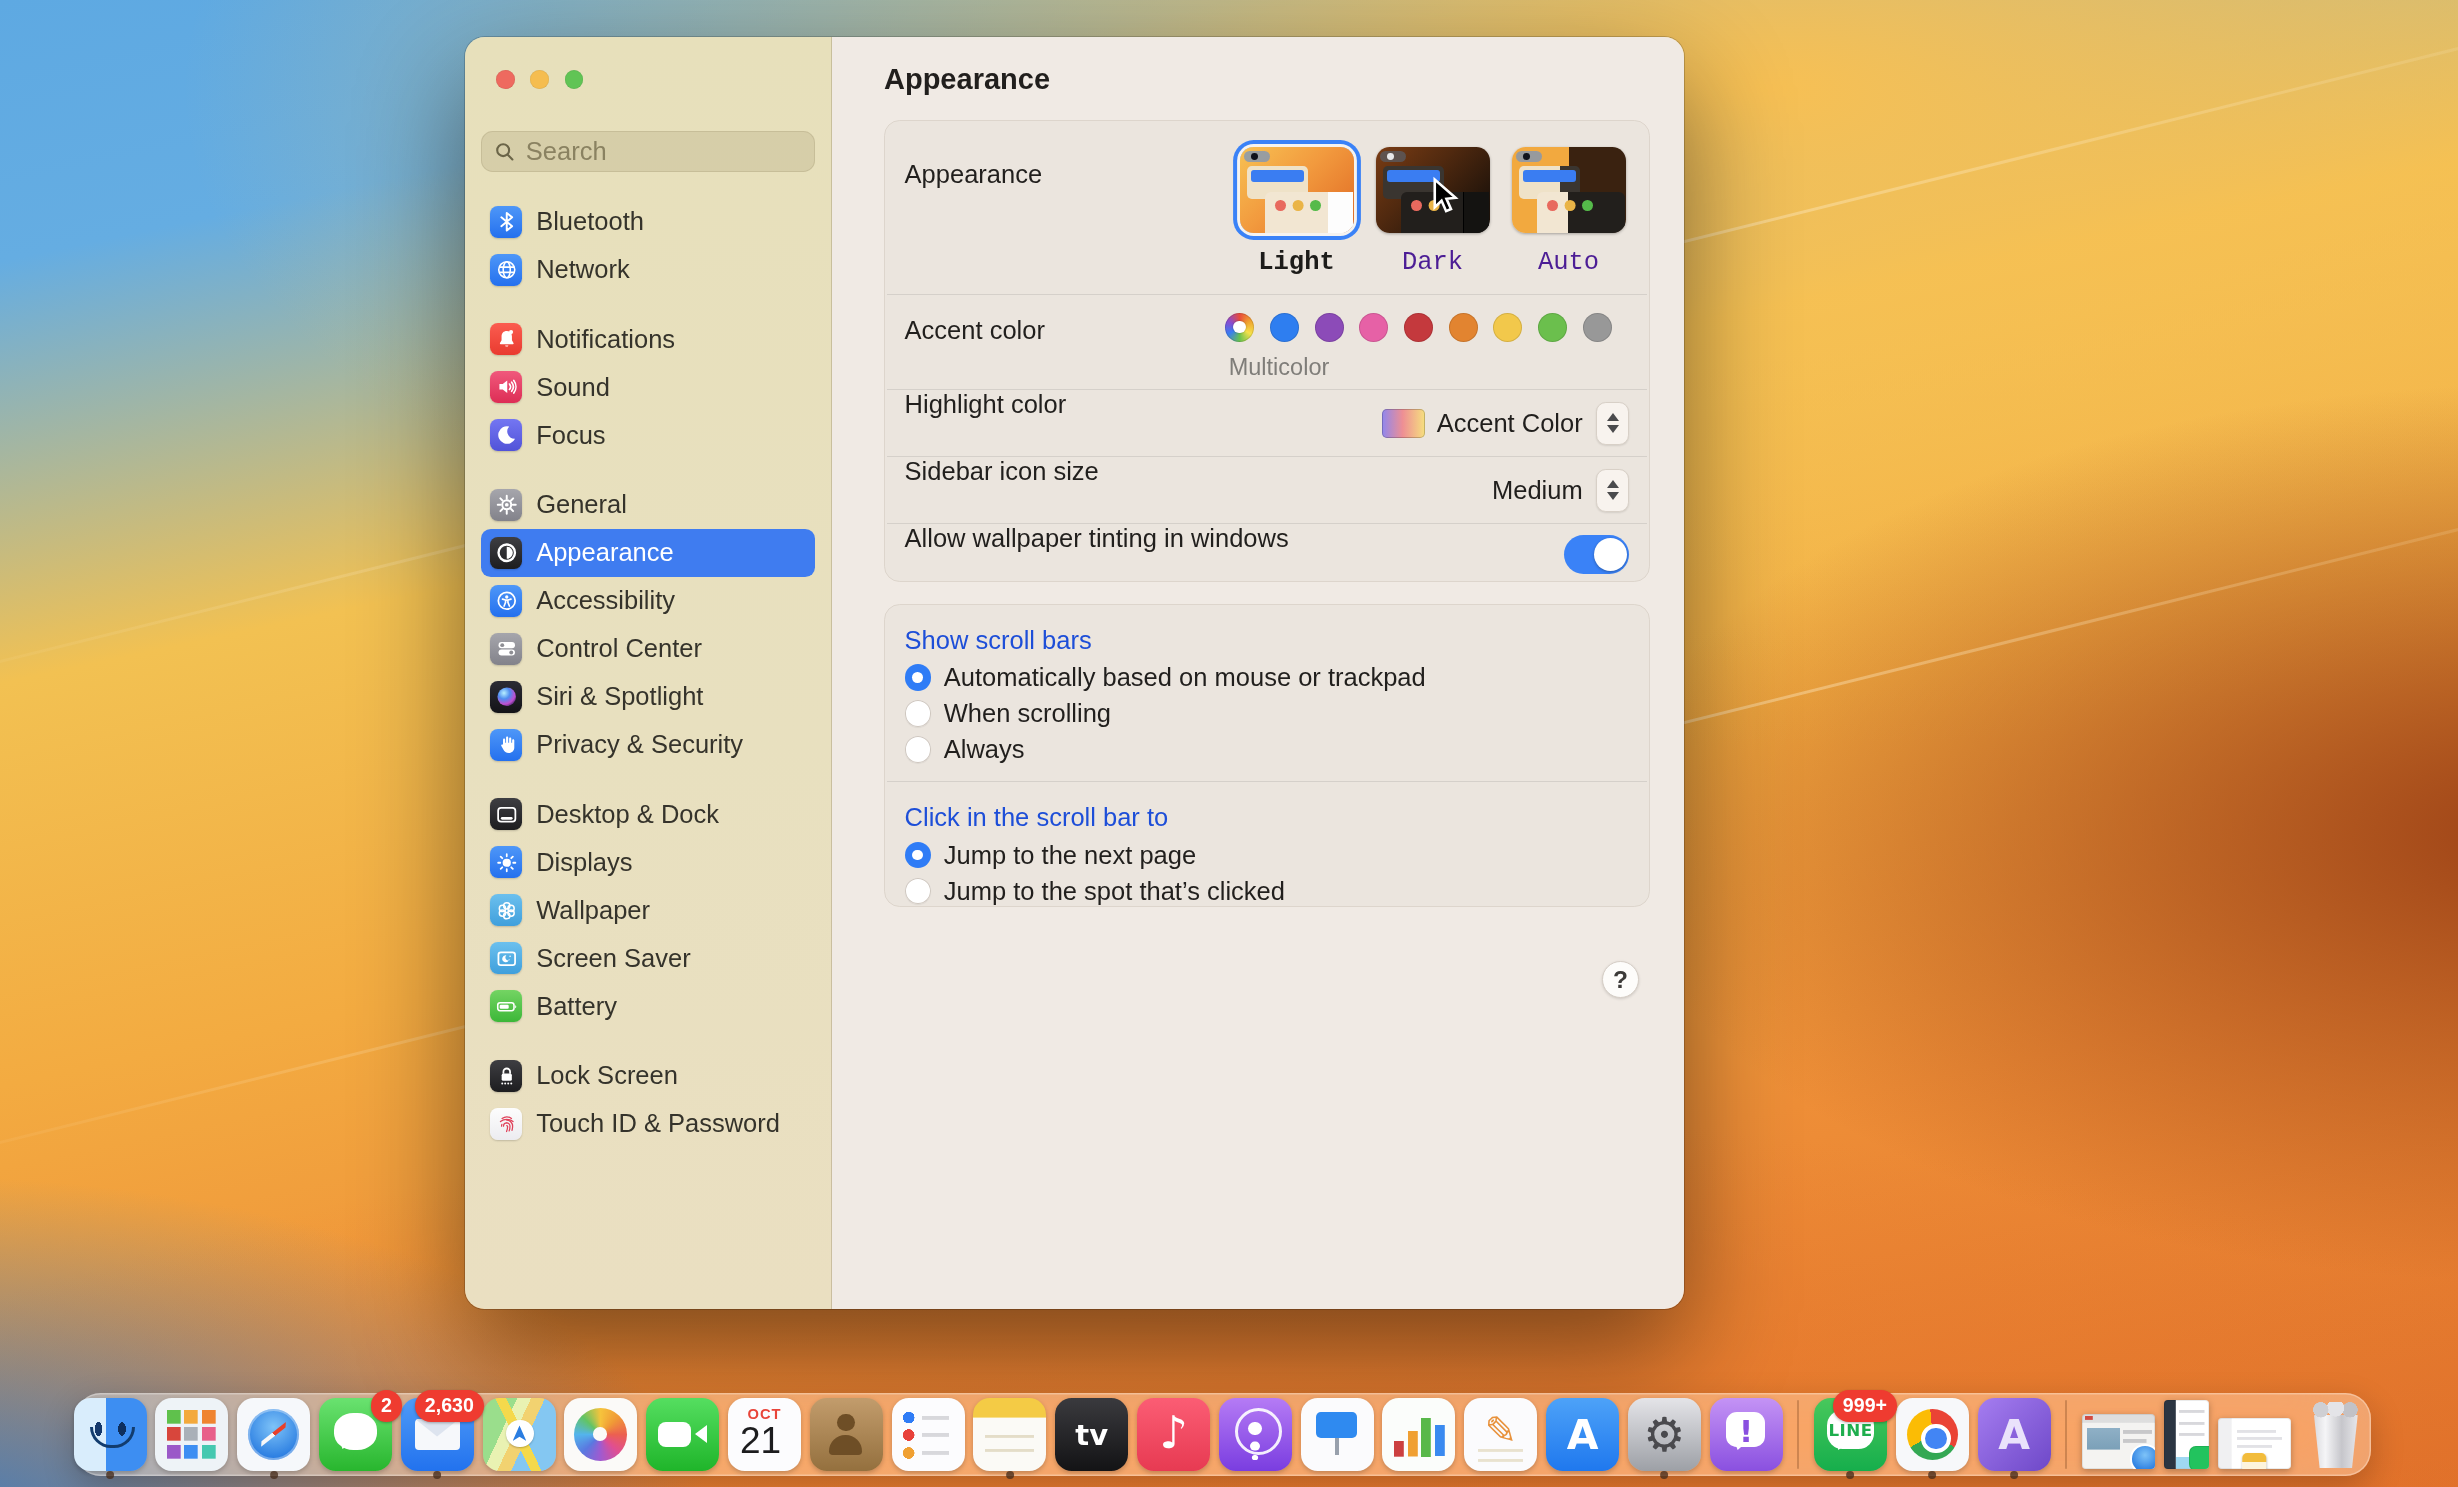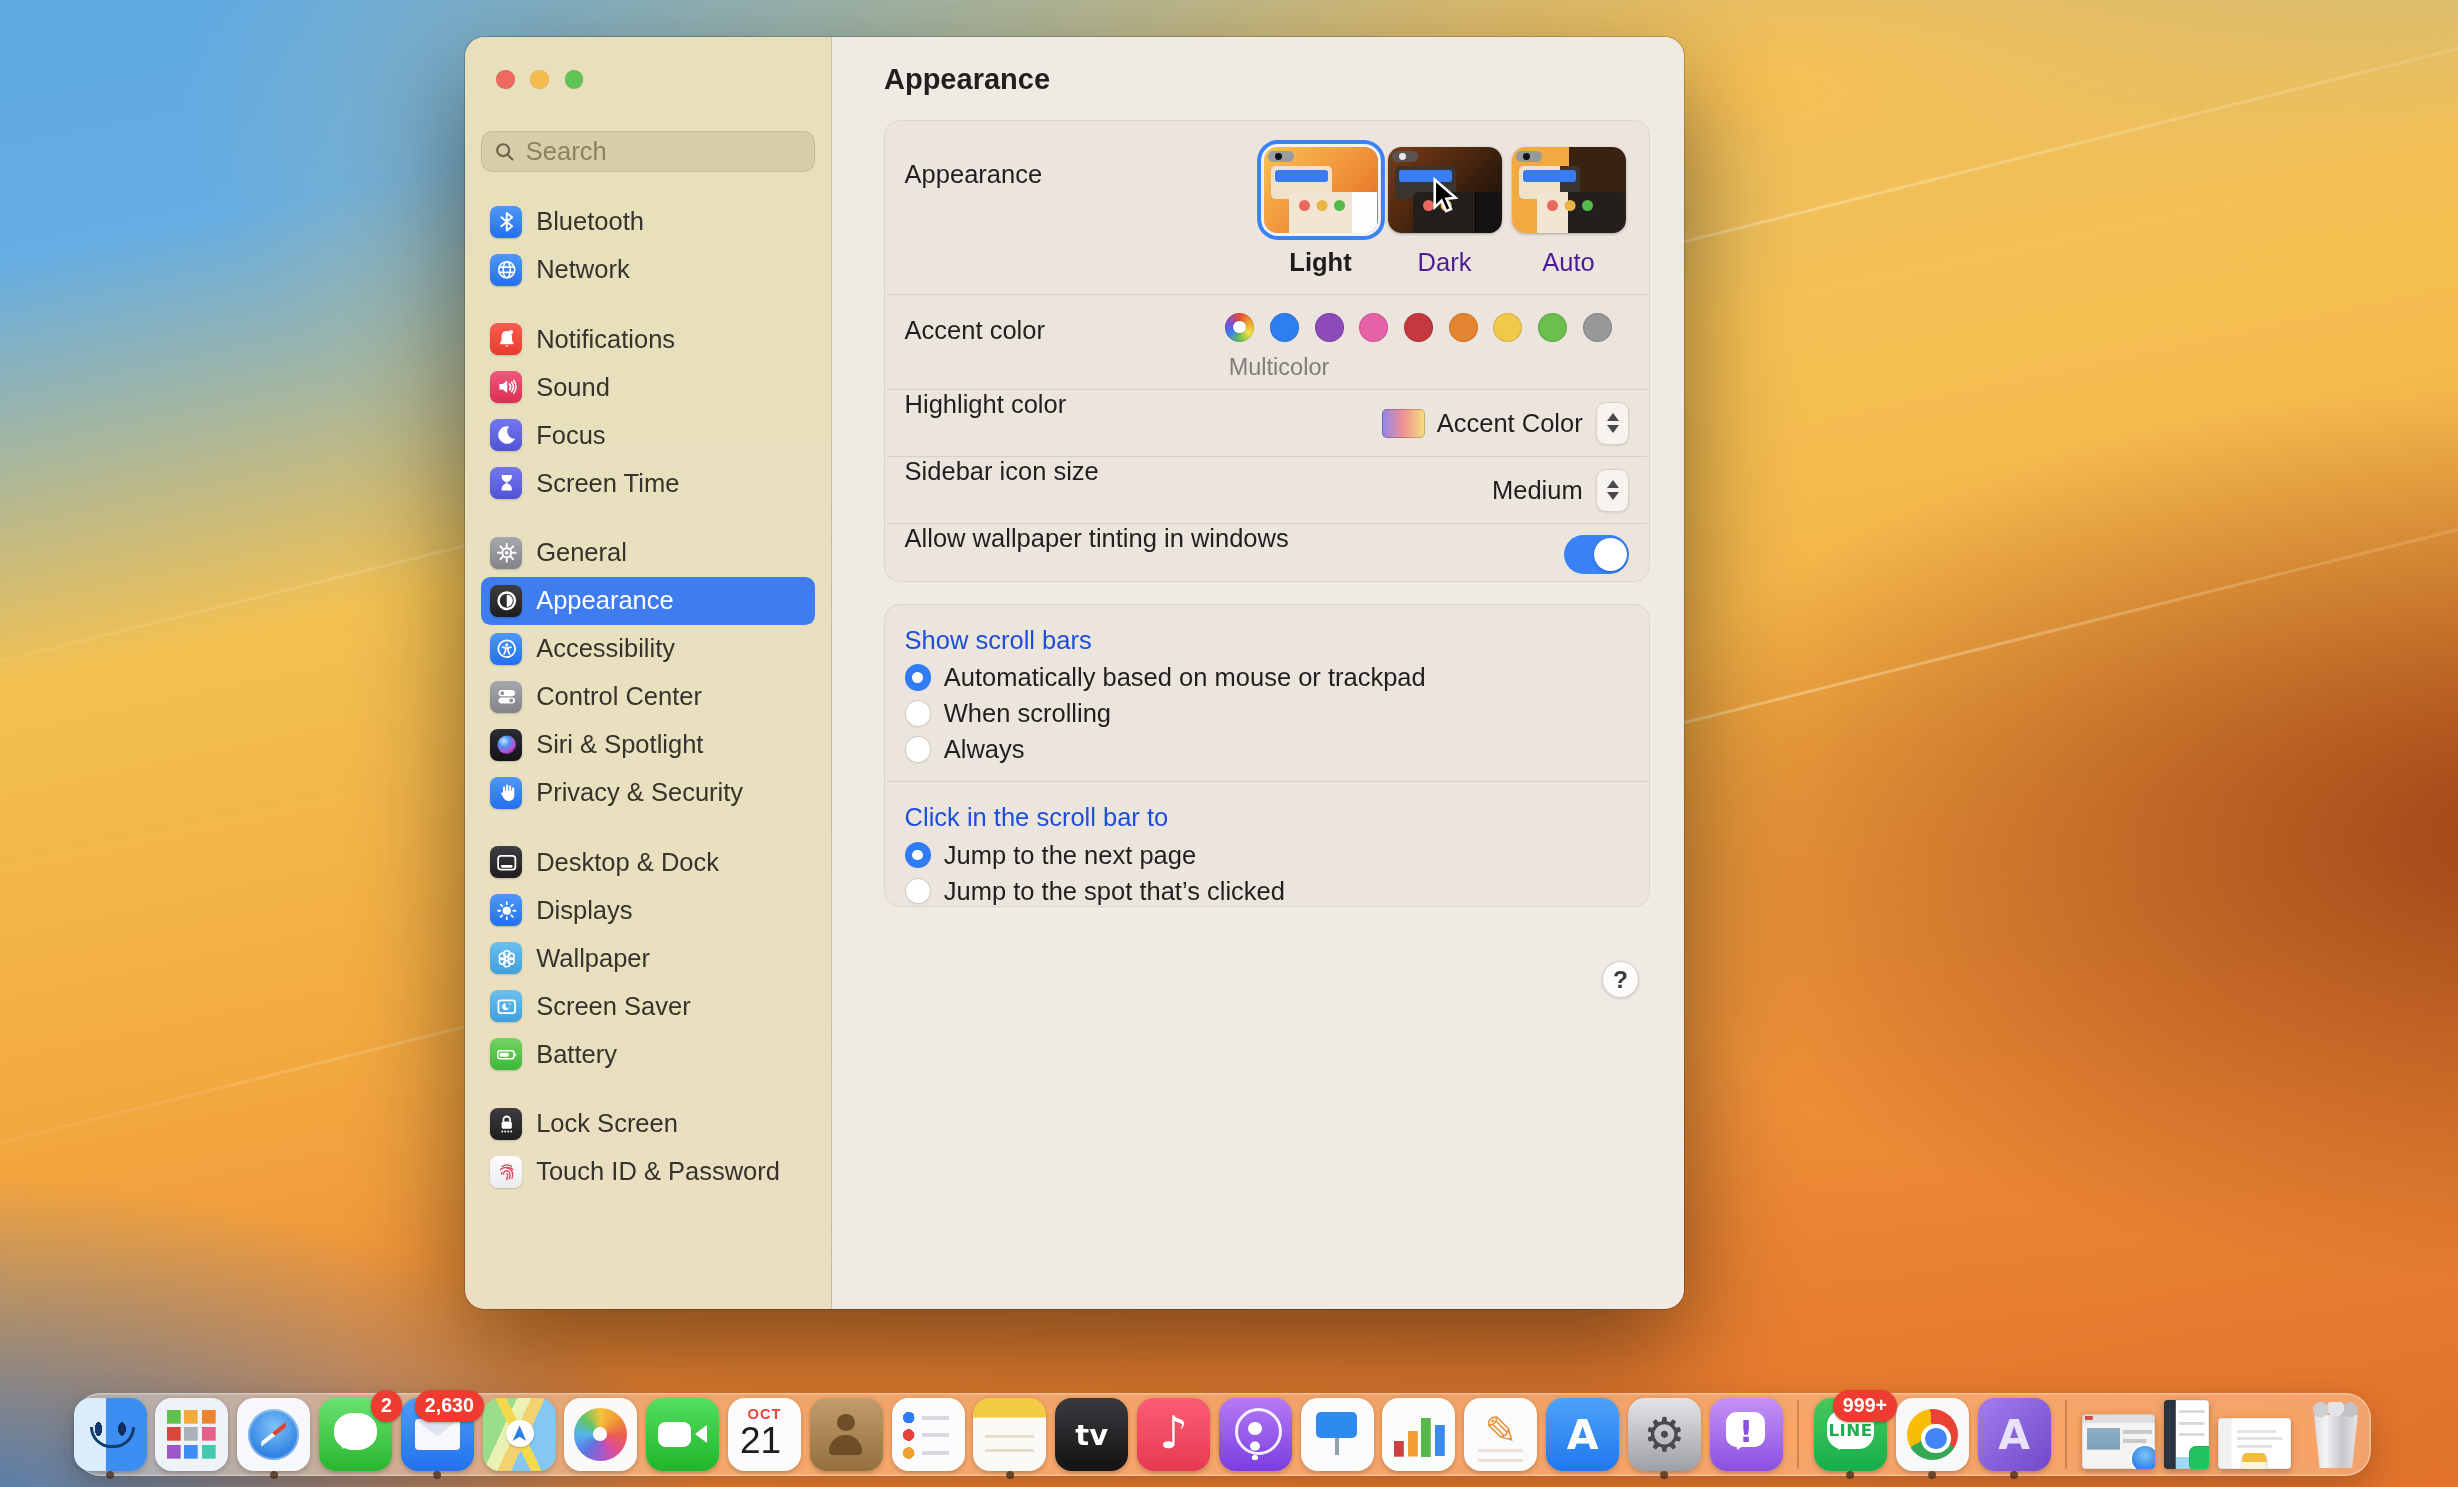--- a/index.html
+++ b/index.html
@@ -55,21 +55,21 @@
   .content { flex:1; position:relative; background:#f0eae4; }
   .page-title { position:absolute; top:25.5px; left:52px; font-size:29px; font-weight:700; color:#211f1d; }
   .card { position:absolute; left:52px; width:766px; background:#ebe5de; border:1px solid #ddd5cc; border-radius:15.7px; overflow:hidden; }
   .card1 { top:83px; height:462px; }
   .card2 { top:567px; height:303px; }
   .crow { display:flex; padding:0 19.6px; font-size:25.5px; color:#211f1d; }
   .hr { height:1px; background:rgba(0,0,0,.09); margin:0 2px; }
 
   
   .row-appearance { height:173px; align-items:flex-start; padding-top:25.5px; }
-  .thumb-opts { margin-left:auto; display:flex; gap:10px; margin-right:3.9px; }
+  .thumb-opts { margin-left:auto; display:flex; gap:22px; margin-right:3.9px;font-family:Liberation Mono, monospace; }
   .opt { display:flex; flex-direction:column; align-items:center; width:114px; }
   .thumb { width:114px; height:86px; border-radius:13.7px; position:relative; overflow:hidden;
     background:linear-gradient(135deg,#f7c153 0%,#f29a3e 45%,#e87f2f 75%,#d96a28 100%); box-shadow:0 1px 2.9px rgba(0,0,0,.3); }
   .t-pill { position:absolute; top:4.9px; left:4.9px; width:25.5px; height:10.8px; border-radius:5.9px; background:rgba(120,150,190,.75); }
   .t-pill::after { content:""; position:absolute; left:6.9px; top:2px; width:6.9px; height:6.9px; border-radius:50%; background:#10131c; }
   .t-menu { position:absolute; top:19.6px; left:7.8px; width:61px; height:33px; border-radius:4.9px; background:#efe2c8; }
   .t-menu::after { content:""; position:absolute; top:3.9px; left:3.9px; right:3.9px; height:11.8px; border-radius:2.9px; background:#3a7df2; }
   .t-win { position:absolute; top:45px; left:25.5px; width:88px; height:41px; border-radius:5.9px 5.9px 0 0; background:#f2e6d2; }
   .t-win::before { content:""; position:absolute; top:8.8px; left:9.8px; width:10.8px; height:10.8px; border-radius:50%;
     background:#e8695e; box-shadow:17.6px 0 0 #eab446, 35px 0 0 #55ba4a; }
@@ -490,28 +490,20 @@
 
           <div class="nav-item">
             <span class="tilebox indigo">
               <svg viewBox="0 0 24 24" width="23.5" height="23.5">
                 <use href="#s-moon"></use>
               </svg>
             </span>
             <span>Focus</span>
           </div>
 
-          <div class="nav-item">
-            <span class="tilebox indigo">
-              <svg viewBox="0 0 24 24" width="23.5" height="23.5">
-                <use href="#s-hour"></use>
-              </svg>
-            </span>
-            <span>Screen Time</span>
-          </div>
 
           <div class="nav-item gap">
             <span class="tilebox gray">
               <svg viewBox="0 0 24 24" width="23.5" height="23.5">
                 <use href="#s-gear"></use>
               </svg>
             </span>
             <span>General</span>
           </div>
 

